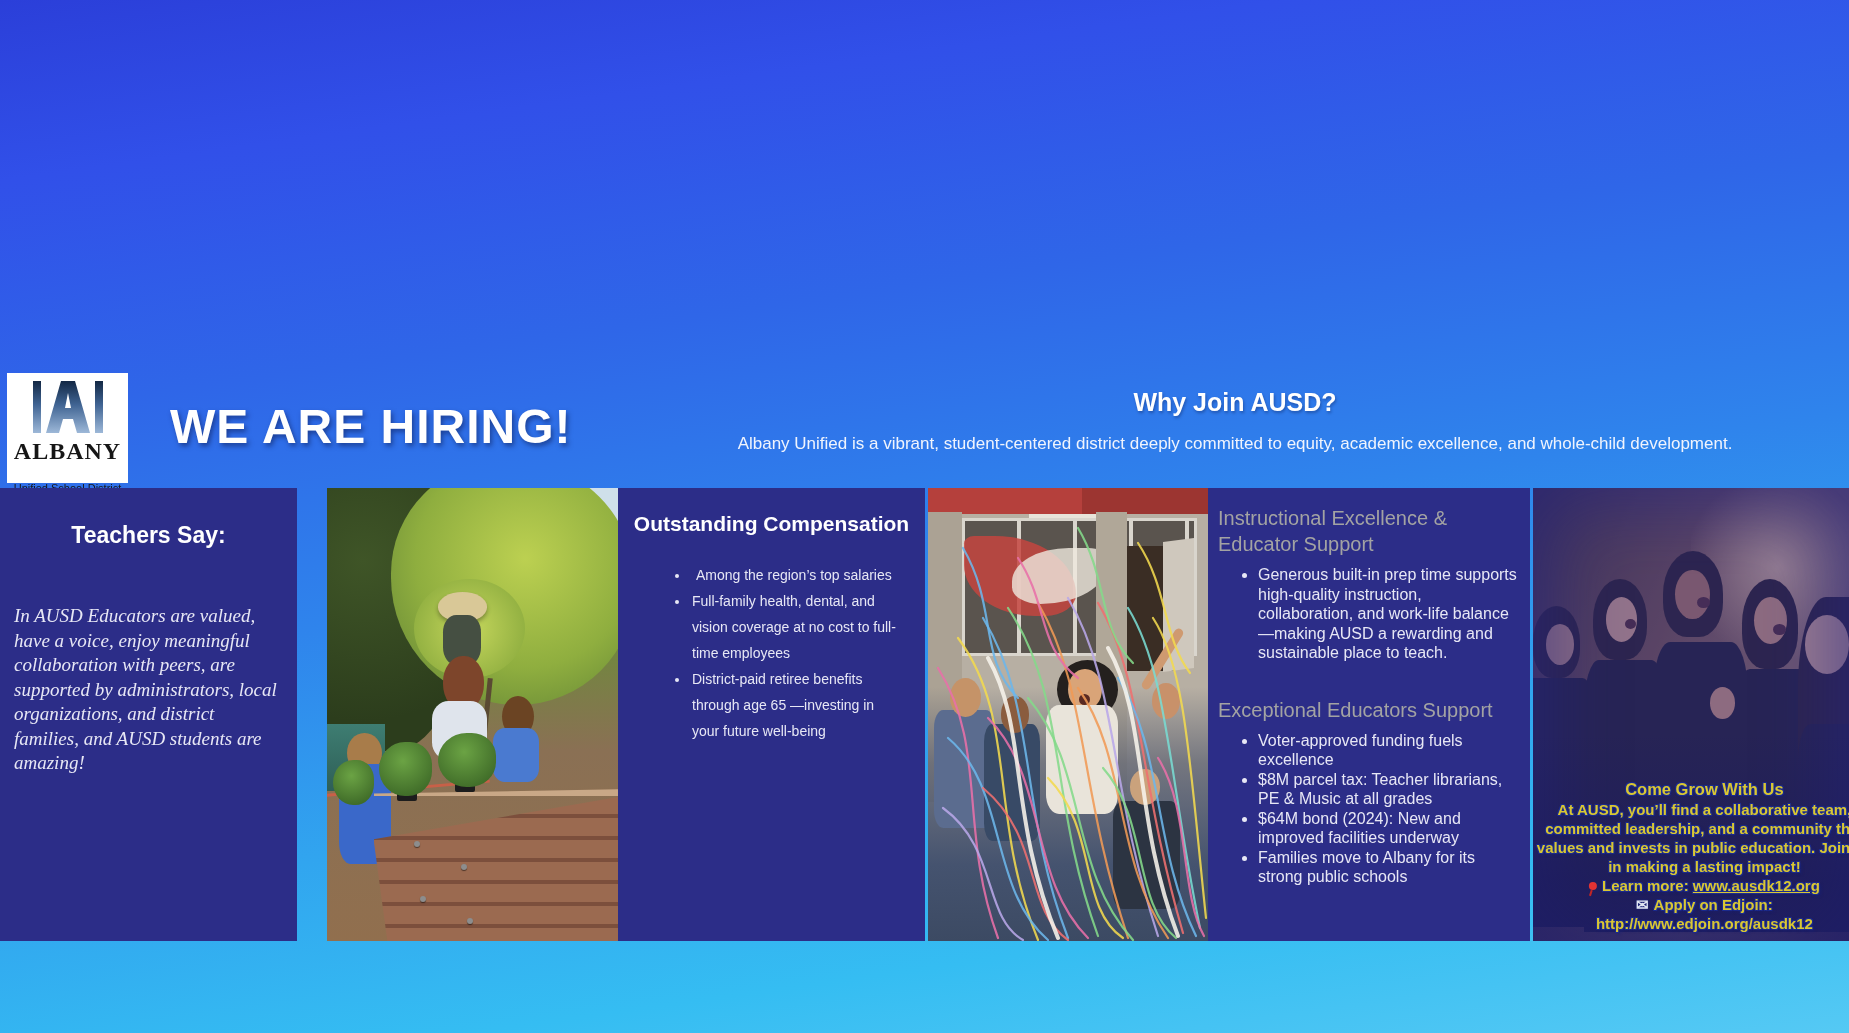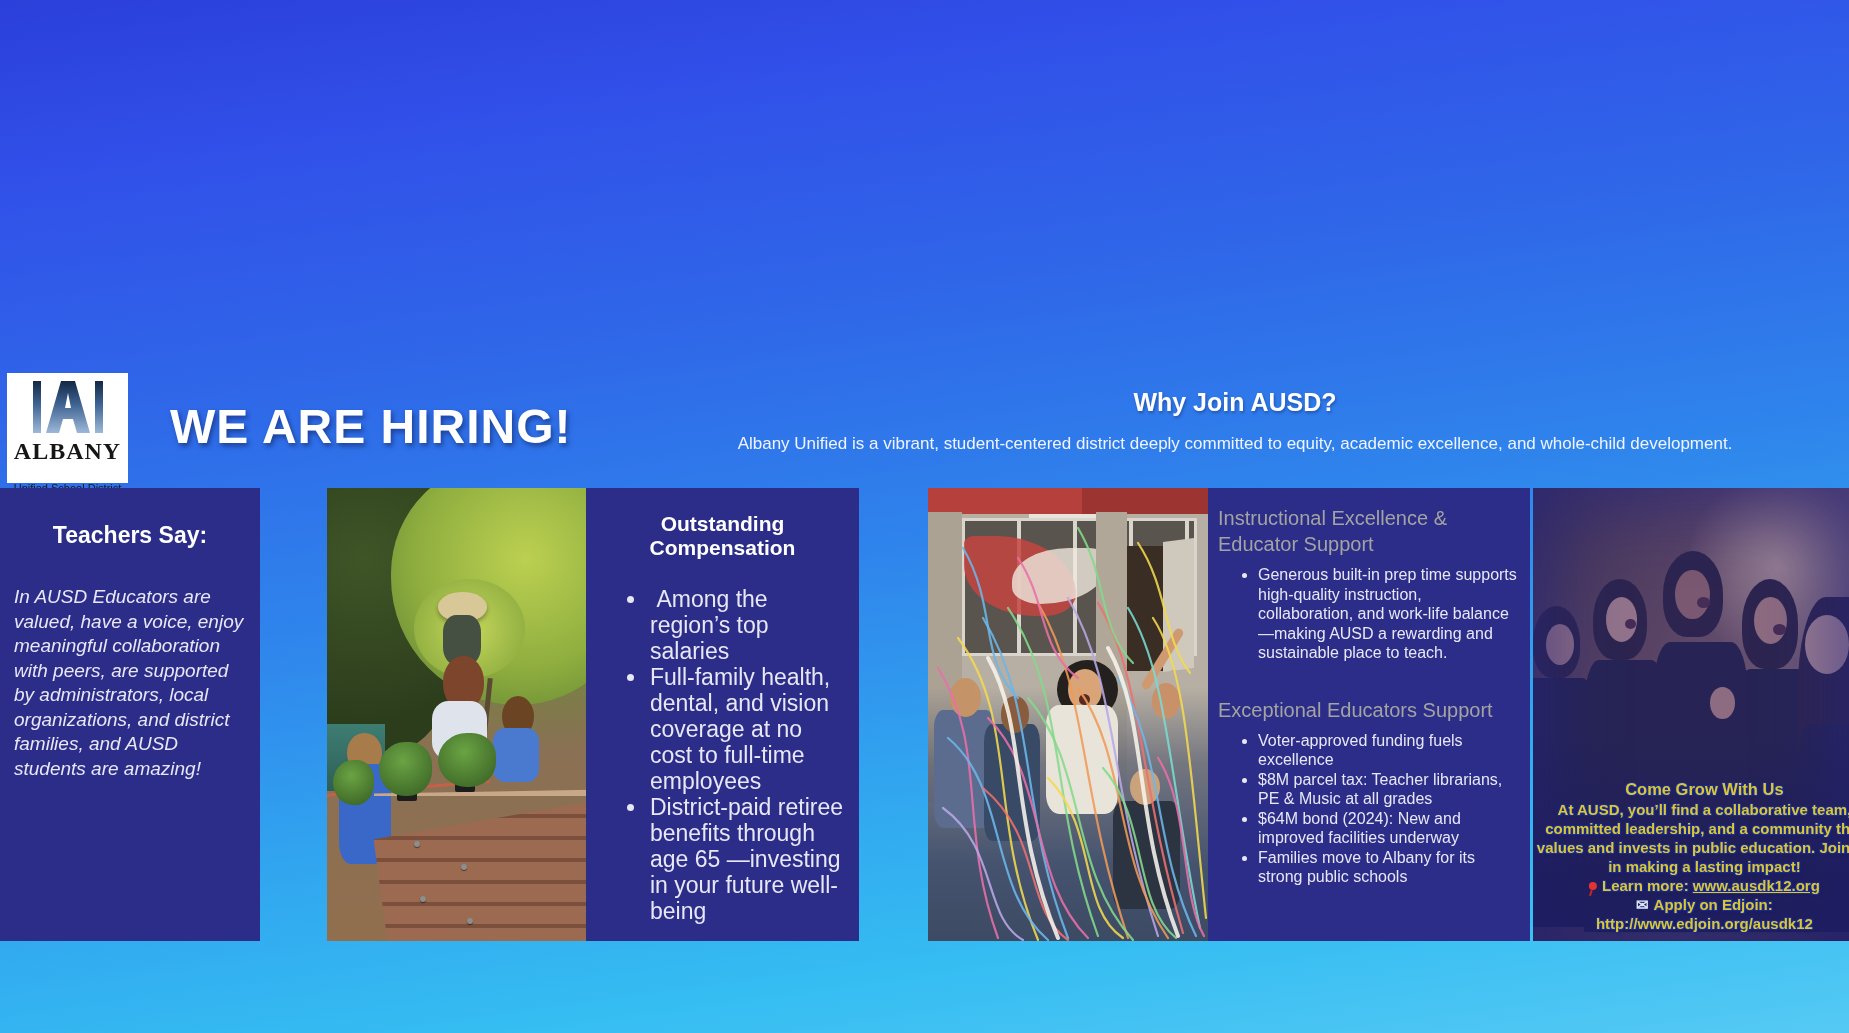--- a/index.html
+++ b/index.html
@@ -14,36 +14,36 @@
   .hiring{position:absolute;left:170px;top:399px;margin:0;font-size:48px;font-weight:800;letter-spacing:1px;color:#ffffff;
           text-shadow:2px 3px 5px rgba(10,20,70,.5);}
   .why{position:absolute;left:640px;top:388px;width:1190px;text-align:center;color:#ffffff;}
   .why h2{margin:0;font-size:25px;font-weight:700;text-shadow:1px 2px 3px rgba(10,20,70,.35);}
   .why .sub{font-size:17px;line-height:23px;color:#f0f4fd;}
   .why .sub1{margin-top:15px;}
   
   .row{position:absolute;top:488px;left:0;width:1849px;height:453px;}
   .panel{position:absolute;top:0;height:453px;box-sizing:border-box;}
   .navy{background:#2c2d88;color:#e7e7f5;}
-  #p1{left:0;width:260px;}
+  #p1{left:0;width:297px;}
   #photo1{left:327px;width:291px;}
-  #p3{left:586px;width:273px;}
+  #p3{left:618px;width:307px;}
   #photo2{left:928px;width:280px;}
   #p5{left:1208px;width:322px;}
   #photo3{left:1533px;width:316px;}
   .photo{overflow:hidden;position:absolute;}
   .shape{position:absolute;}
   
   #p1 .title{margin:34px 0 0;text-align:center;font-size:23px;font-weight:700;color:#ffffff;}
   #p1 p{margin:0 14px;font-style:italic;font-size:19px;line-height:24.5px;font-weight:500;}
-  #p1 .para1{margin-top:36px;}
+  #p1 .para1{margin-top:55px;font-family:Liberation Serif, serif;}
   #p1 .para2{margin-top:13px;}
   
   #p3 .title{margin:24px 10px 0;font-size:21px;font-weight:700;color:#ffffff;text-align:center;}
-  #p3 ul{margin:26px 2px 0;padding:0 8px 0 60px;font-size:23px;line-height:26px;}
+  #p3 ul{margin:26px 12px 0;padding:0 8px 0 60px;font-size:14px;line-height:26px;}
   #p3 li{margin:0;padding-left:2px;}
   
   #p5 .h{margin:17px 14px 0 10px;font-size:20px;font-weight:400;line-height:26px;color:#a3a3a3;}
   #p5 ul{margin:8px 0 0;padding:0 12px 0 50px;font-size:16px;line-height:19.5px;}
   #p5 li{margin:0;}
   #p5 .h2{margin-top:34px;}
   
   .cta{position:absolute;left:50%;bottom:8px;transform:translateX(-46%);text-align:center;
        color:#d9c733;font-weight:700;z-index:5;width:max-content;}
   .cta .head{font-size:16.5px;line-height:20px;margin-bottom:1px;}

